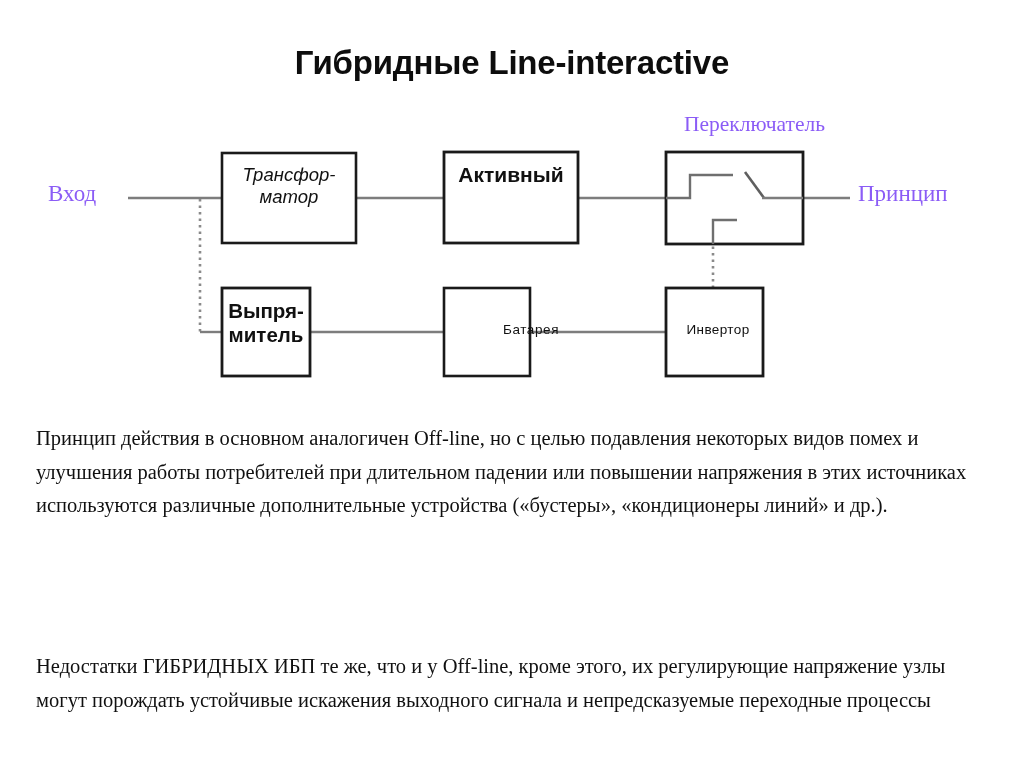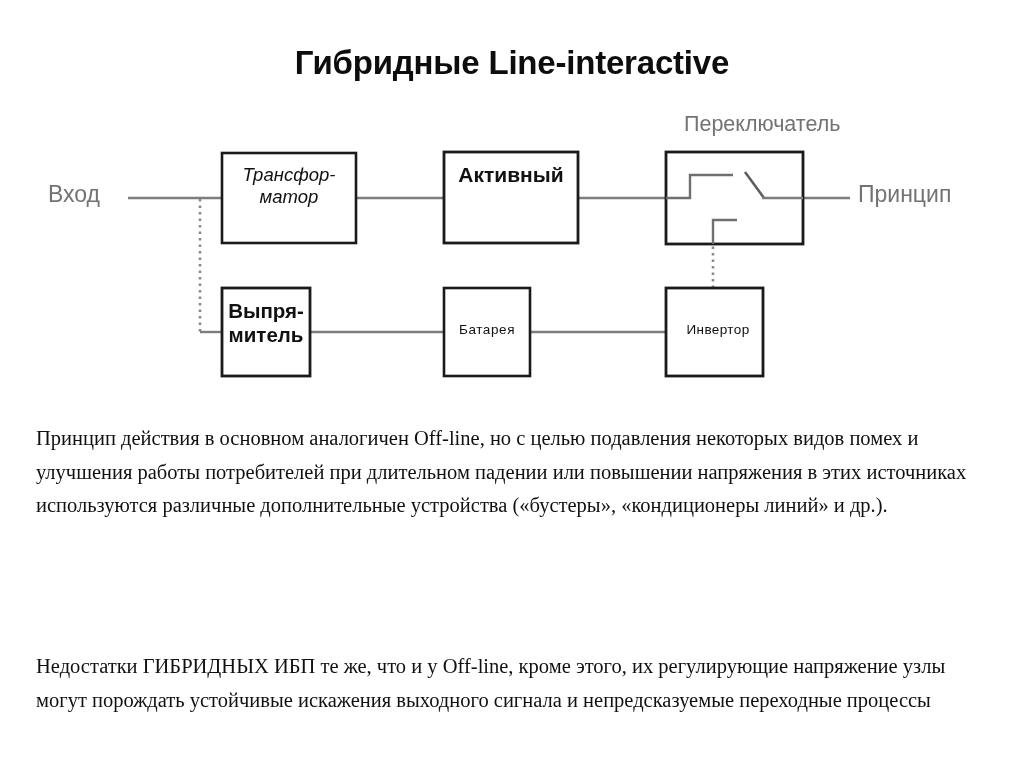--- a/index.html
+++ b/index.html
@@ -48,23 +48,23 @@
     position: absolute;
     text-align: center;
     color: #111111;
     line-height: 1.18;
     white-space: nowrap;
     font-family: "Liberation Sans", sans-serif;
   }
   .blk-label.bold { font-weight: bold; }
   .io-label {
     position: absolute;
-    color: #737373;
+    color: #8b5cf6;
     white-space: nowrap;
-    font-family: Liberation Sans, sans-serif;
+    font-family: Liberation Serif, serif;
   }
   .body-text {
     position: absolute;
     left: 36px;
     width: 942px;
     font-size: 20.5px;
     line-height: 33.5px;
     color: #101010;
     text-align: left;
     font-family: Liberation Serif, serif;
@@ -130,21 +130,21 @@
 
     <div class="blk-label bold" style="left:444px; top:68px; width:134px; font-size:21px;">
       <div>Активный</div>
     </div>
 
     <div class="blk-label bold" style="left:218px; top:204px; width:96px; font-size:20.5px;">
       <div>Выпря-</div>
       <div>митель</div>
     </div>
 
-    <div class="blk-label" style="left:444px; top:227px; width:86px; font-size:13.5px; letter-spacing:0.6px;">Батарея</div>
+    <div class="blk-label" style="left:444px; top:227px; width:86px; font-size:13.5px; letter-spacing:0.6px;padding-left:44px;">Батарея</div>
 
     <div class="blk-label" style="left:668px; top:227px; width:100px; font-size:13.5px; letter-spacing:0.4px;">Инвертор</div>
 
   </div>
 
   <div class="body-text" id="para-1">Принцип действия в основном аналогичен Off-line, но с целью подавления некоторых видов помех и улучшения работы потребителей при длительном падении или повышении напряжения в этих источниках используются различные дополнительные устройства («бустеры», «кондиционеры линий» и др.).</div>
 
   <div class="body-text" id="para-2"> Недостатки ГИБРИДНЫХ ИБП те же, что и у Off-line, кроме этого, их регулирующие напряжение узлы могут порождать устойчивые искажения выходного сигнала и непредсказуемые переходные процессы</div>
 
 </div>

